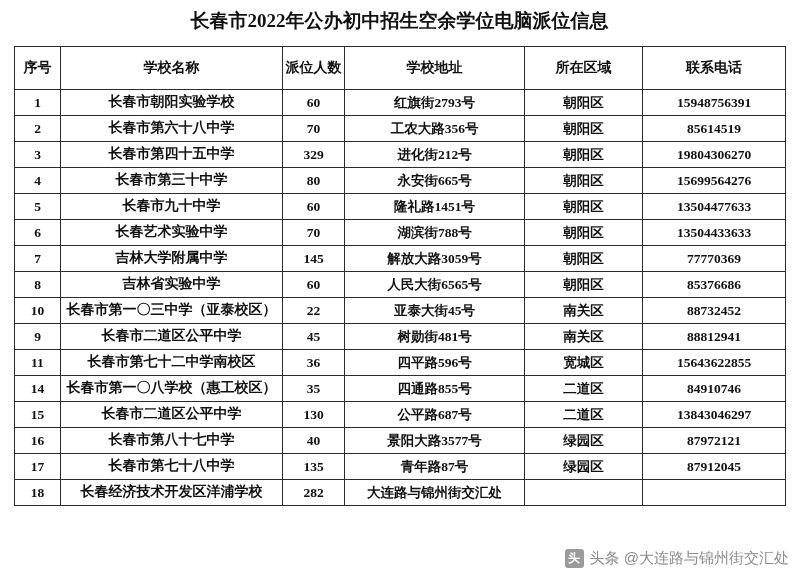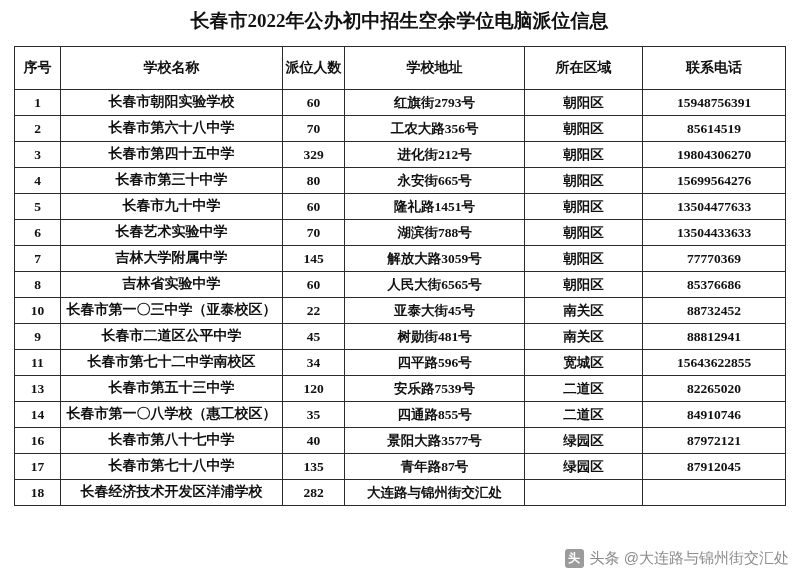--- a/index.html
+++ b/index.html
@@ -212,42 +212,42 @@
             <td class="c-idx">9</td>
             <td class="c-name">长春市二道区公平中学</td>
             <td class="c-num">45</td>
             <td class="c-addr">树勋街481号</td>
             <td class="c-area">南关区</td>
             <td class="c-phone">88812941</td>
           </tr>
           <tr>
             <td class="c-idx">11</td>
             <td class="c-name">长春市第七十二中学南校区</td>
-            <td class="c-num">34</td>
+            <td class="c-num">36</td>
             <td class="c-addr">四平路596号</td>
             <td class="c-area">宽城区</td>
             <td class="c-phone">15643622855</td>
-          </tr>
-          <tr>
-            <td class="c-idx">13</td>
-            <td class="c-name">长春市第五十三中学</td>
-            <td class="c-num">120</td>
-            <td class="c-addr">安乐路7539号</td>
-            <td class="c-area">二道区</td>
-            <td class="c-phone">82265020</td>
           </tr>
           <tr>
             <td class="c-idx">14</td>
             <td class="c-name">长春市第一〇八学校（惠工校区）</td>
             <td class="c-num">35</td>
             <td class="c-addr">四通路855号</td>
             <td class="c-area">二道区</td>
             <td class="c-phone">84910746</td>
           </tr>
           <tr>
+            <td class="c-idx">15</td>
+            <td class="c-name">长春市二道区公平中学</td>
+            <td class="c-num">130</td>
+            <td class="c-addr">公平路687号</td>
+            <td class="c-area">二道区</td>
+            <td class="c-phone">13843046297</td>
+          </tr>
+          <tr>
             <td class="c-idx">16</td>
             <td class="c-name">长春市第八十七中学</td>
             <td class="c-num">40</td>
             <td class="c-addr">景阳大路3577号</td>
             <td class="c-area">绿园区</td>
             <td class="c-phone">87972121</td>
           </tr>
           <tr>
             <td class="c-idx">17</td>
             <td class="c-name">长春市第七十八中学</td>

